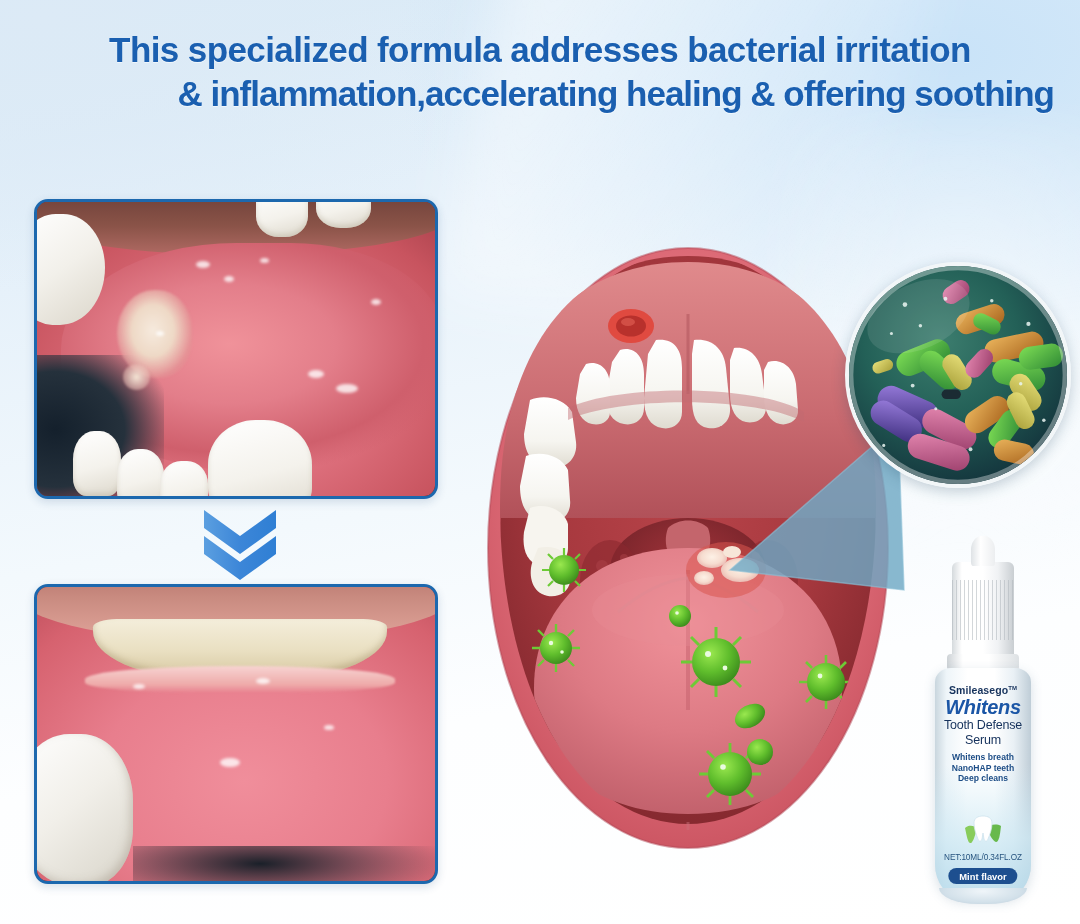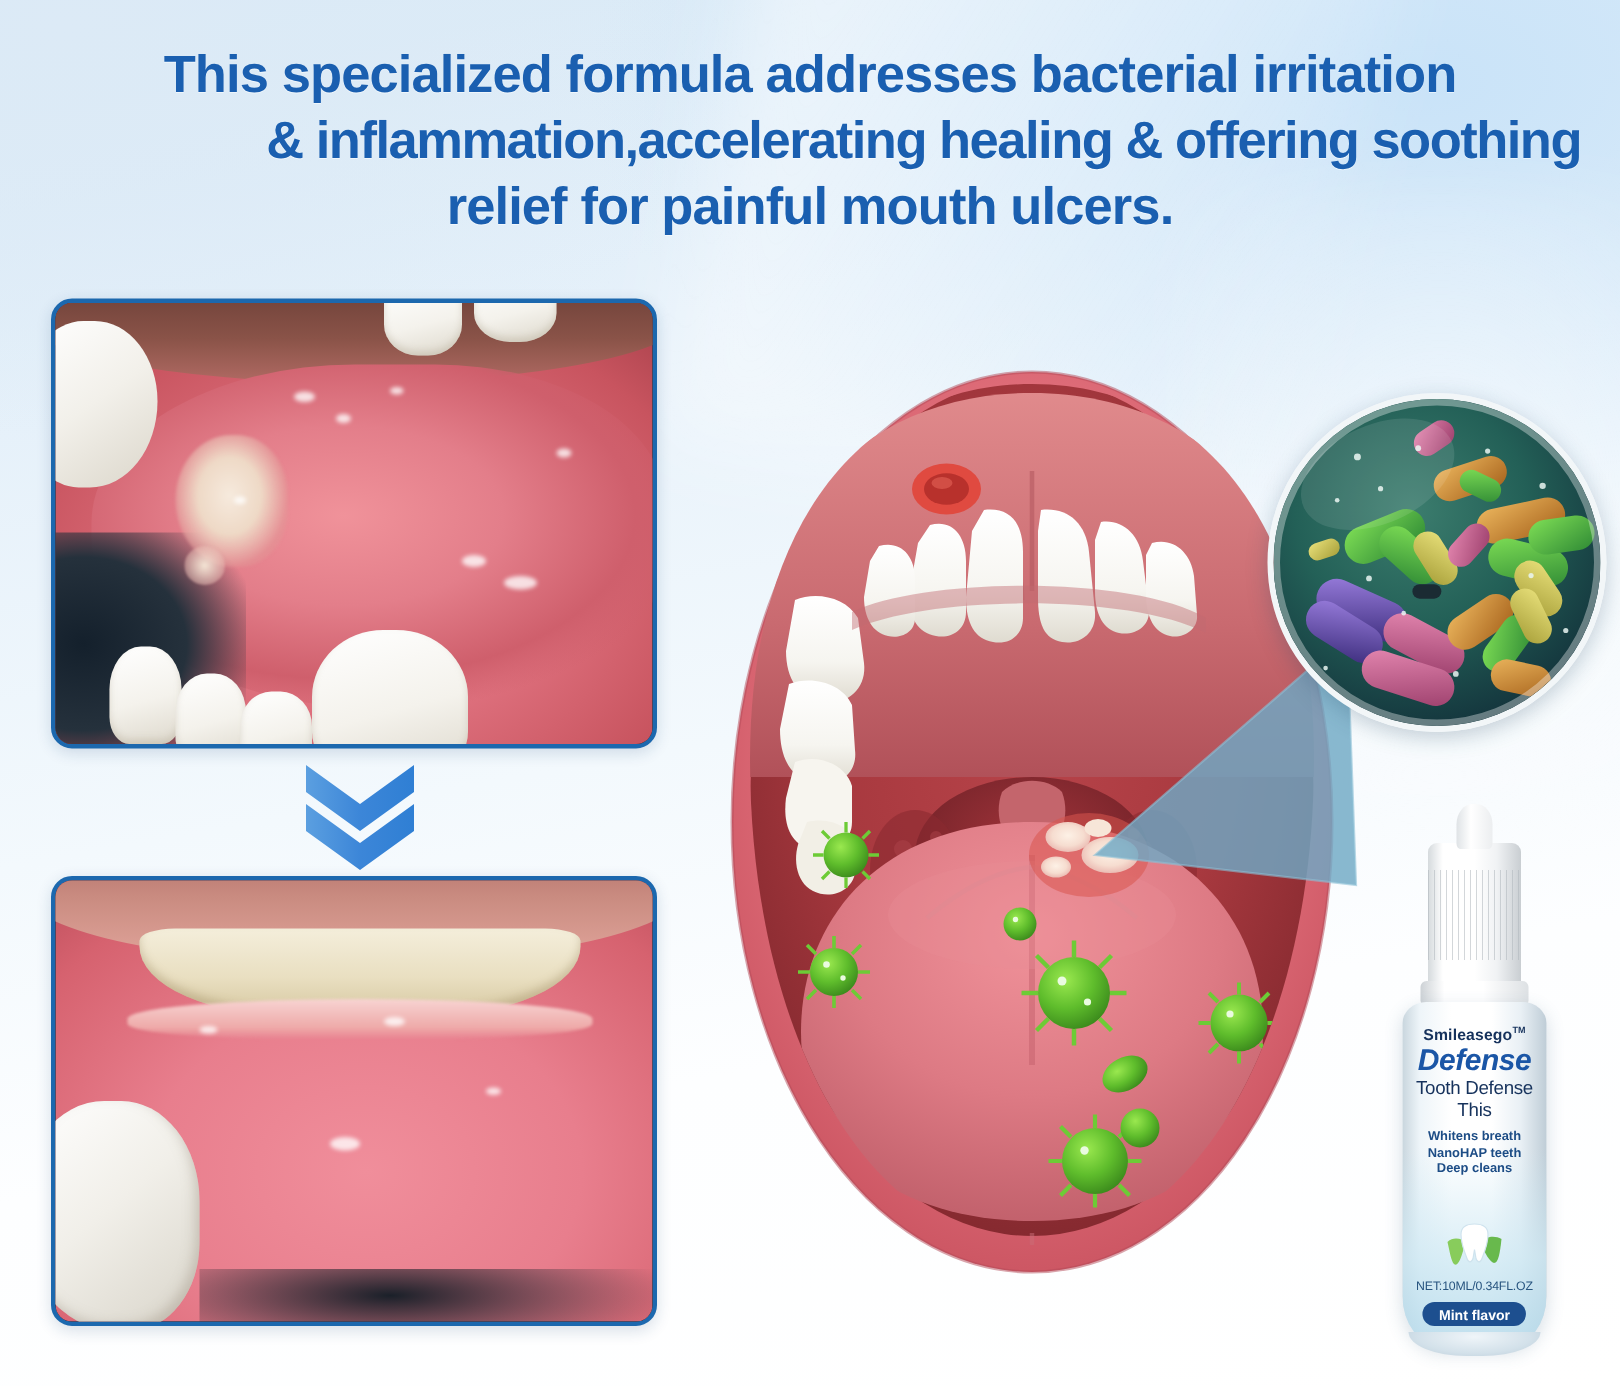--- a/index.html
+++ b/index.html
@@ -254,21 +254,20 @@
 <body>
 
 <div class="poster">
 
   <div class="sheen"></div>
   <div class="sheen2"></div>
 
   <div class="headline">
     <span class="ln ln1">This specialized formula addresses bacterial irritation</span>
     <span class="ln ln2">&amp; inflammation,accelerating healing &amp; offering soothing</span>
-    <span class="ln ln3">relief for painful mouth ulcers.</span>
   </div>
 
   <div class="photo-panel photo-before">
     <div class="photo-inner">
       <div class="pb-bg"></div>
       <div class="pb-lipdark"></div>
       <div class="pb-gum"></div>
       <div class="pb-dark-left"></div>
       <div class="tooth pb-t2"></div>
       <div class="tooth pb-t3"></div>
@@ -669,23 +668,23 @@
   <div class="bottle">
     <div class="bottle-cap"></div>
     <div class="cap-ribs"></div>
     <div class="cap-collar"></div>
 
     <div class="bottle-body">
       <div class="body-tint"></div>
 
       <div class="label">
         <div class="lb-brand"><span>Smileasego</span><sup>TM</sup></div>
-        <div class="lb-nano">Defense</div>
+        <div class="lb-nano">Whitens</div>
         <div class="lb-prod">Tooth Defense</div>
-        <div class="lb-prod">This</div>
+        <div class="lb-prod">Serum</div>
         <div class="lb-bul">
           <div>Whitens breath</div>
           <div>NanoHAP teeth</div>
           <div>Deep cleans</div>
         </div>
       </div>
 
       <svg class="lb-art" viewBox="0 0 56 34" aria-hidden="true">
         <path d="M10 16 C14 12 20 14 22 16 C20 24 18 30 16 31 C13 32 12 25 10 16 Z" fill="#7ec84a" opacity="0.9"></path>
         <path d="M46 14 C41 11 34 13 32 16 C35 24 38 29 41 30 C44 30 45 23 46 14 Z" fill="#5bb23a" opacity="0.9"></path>

